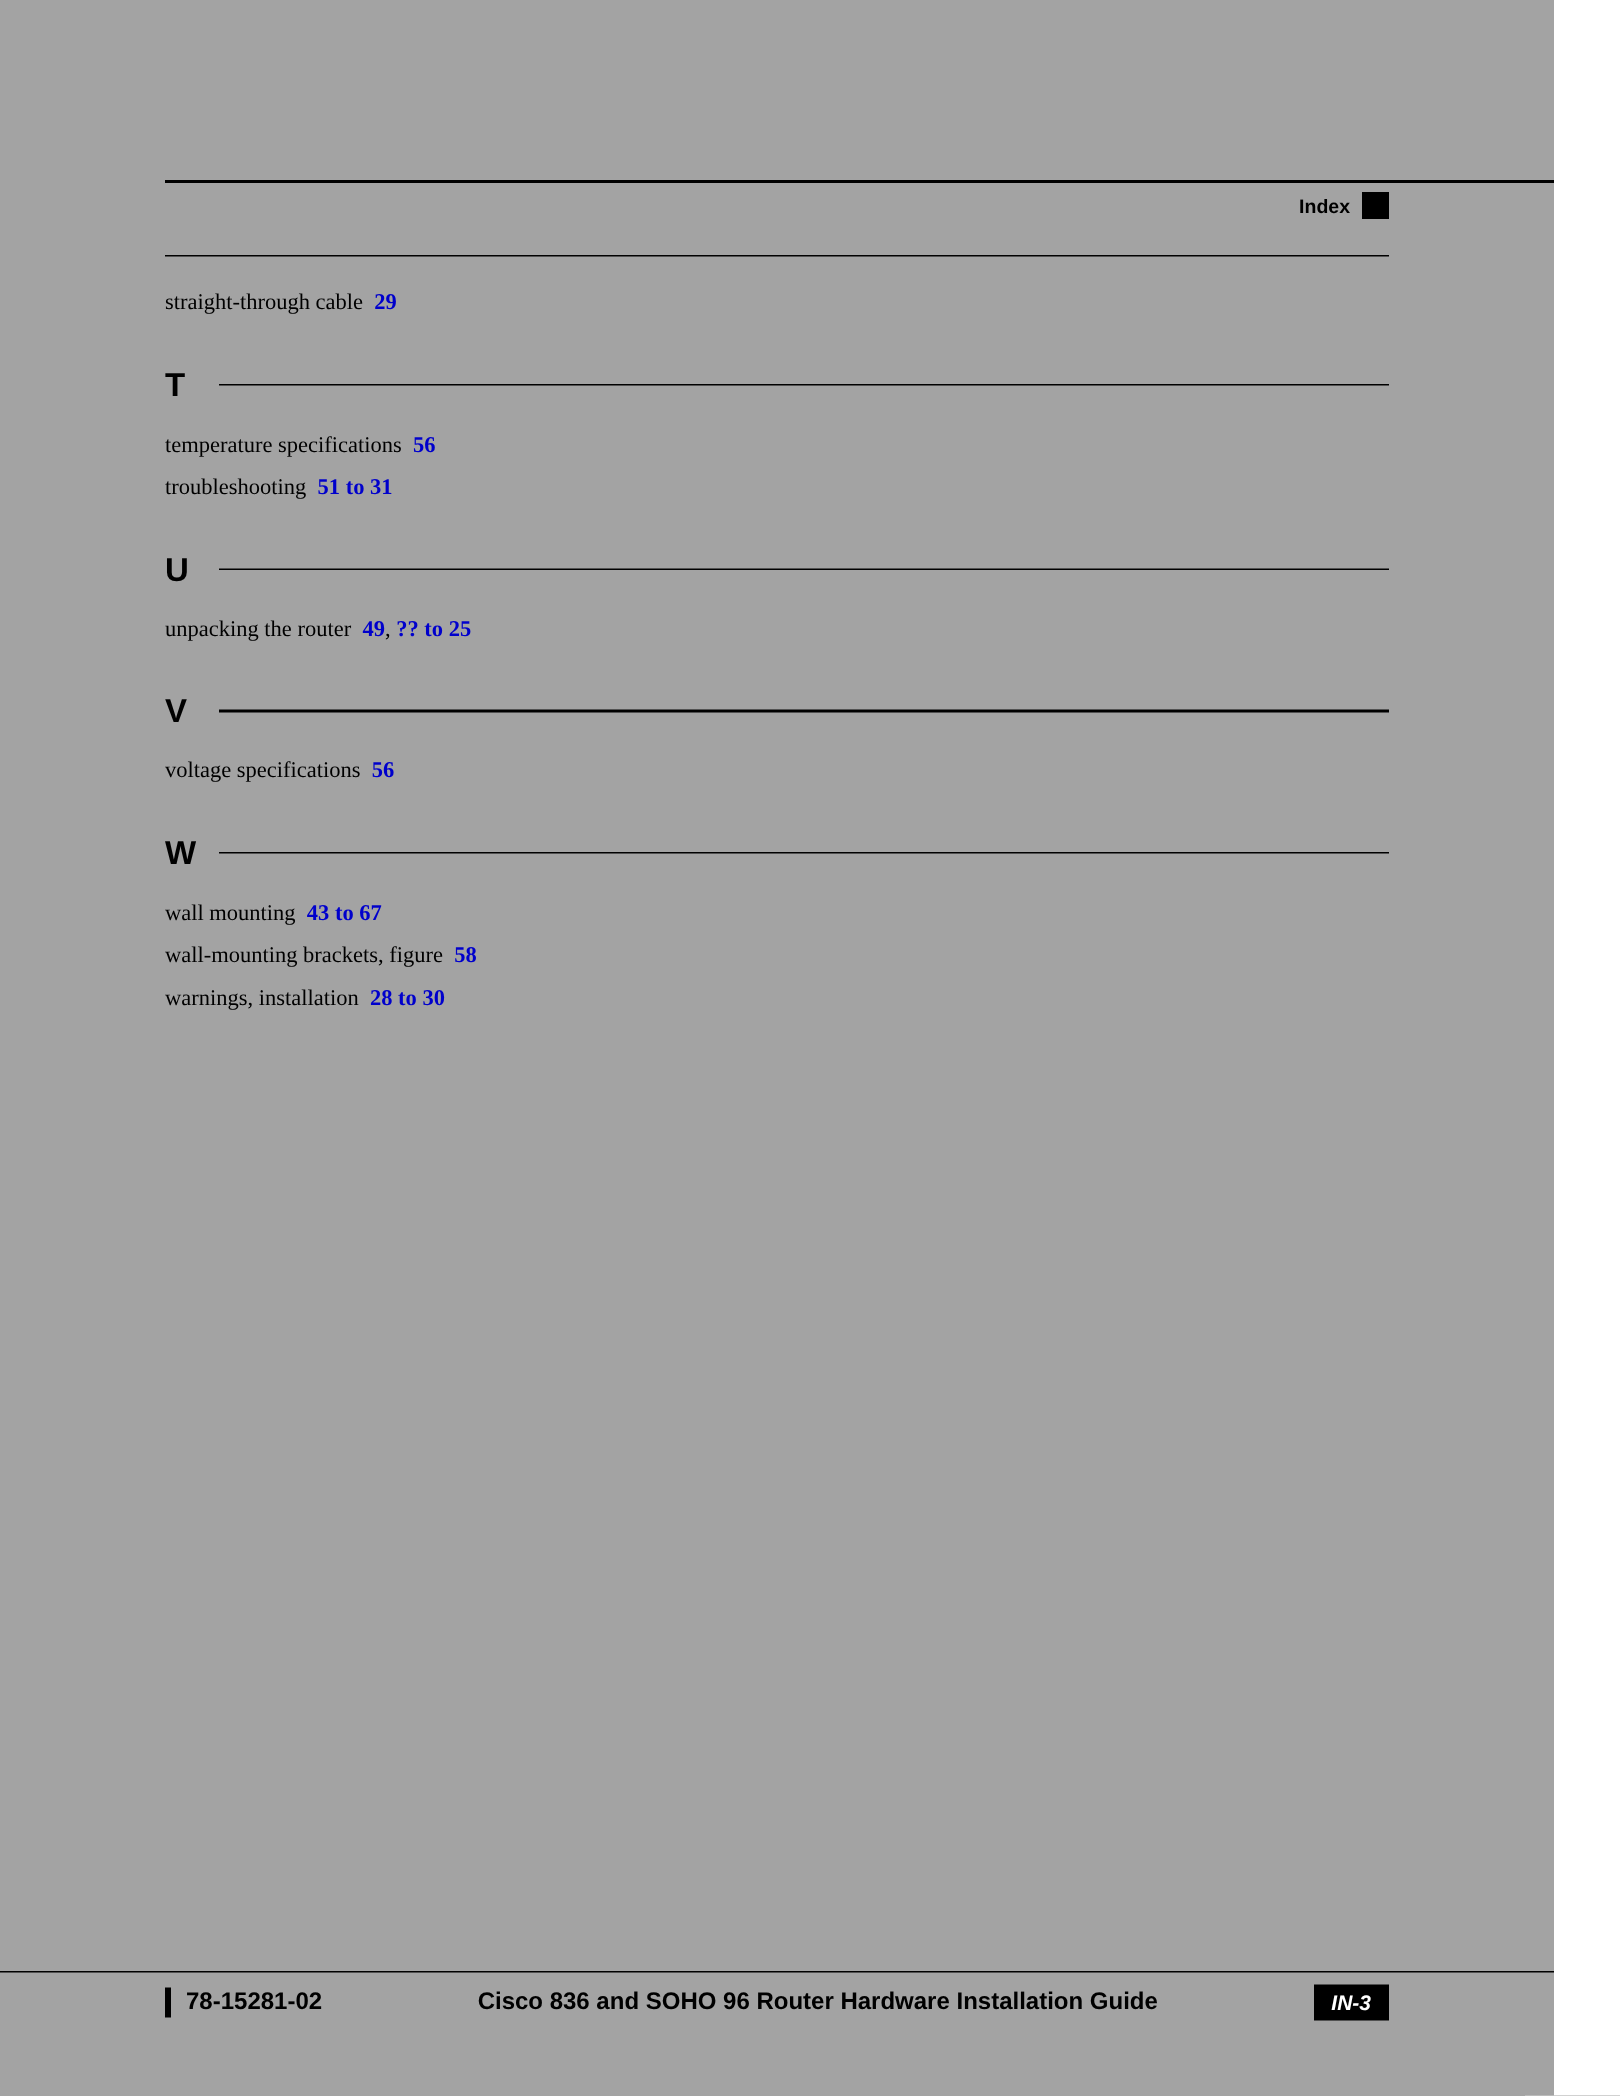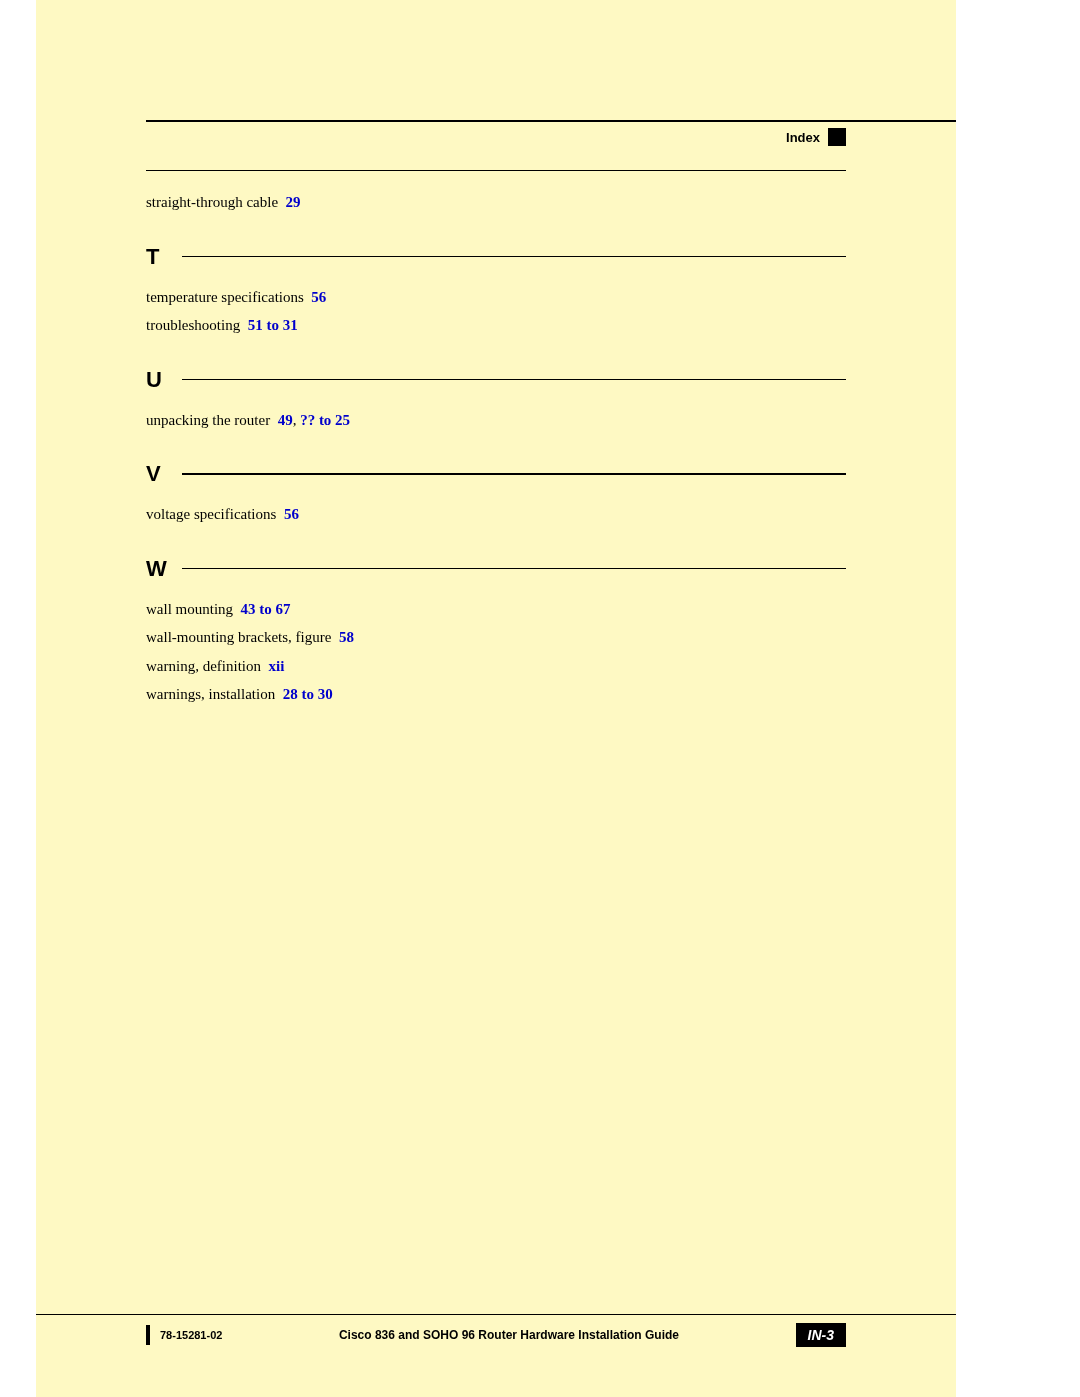--- a/index.html
+++ b/index.html
@@ -12,26 +12,25 @@
       background: #ffffff;
       font-family: Times New Roman, Times, serif;
       font-size: 15px;
       color: #000000;
       width: 1080px;
       min-height: 1397px;
       position: relative;
     }
 
     .page-container {
-      width: 920px;
+      width: 1036px;
       min-height: 1397px;
-      background: #fef9c3;
+      background: #a3a3a3;
       position: relative;
       padding: 0;
-      margin-left: 36px;
     }
 
     
     .top-bar {
       position: absolute;
       top: 120px;
       left: 110px;
       right: 0;
       height: 2px;
       background: #000000;
@@ -150,28 +149,28 @@
     }
 
     .footer-left {
       display: flex;
       align-items: center;
       gap: 6px;
     }
 
     .footer-doc-number {
       font-family: Arial, Helvetica, sans-serif;
-      font-size: 11px;
+      font-size: 16px;
       font-weight: bold;
       color: #000000;
     }
 
     .footer-center {
       font-family: Arial, Helvetica, sans-serif;
-      font-size: 12px;
+      font-size: 16px;
       font-weight: bold;
       color: #000000;
       text-align: center;
       flex: 1;
     }
 
     .footer-right {
       display: flex;
       align-items: center;
     }
@@ -261,23 +260,20 @@
       <div class="section-header">
         <span class="section-letter">W</span>
         <div class="section-rule"></div>
       </div>
       <div class="entries-block">
         <div class="index-entry">
           <span class="entry-text">wall mounting&nbsp;&nbsp;</span><a class="page-link" href="#">43 to 67</a>
         </div>
         <div class="index-entry">
           <span class="entry-text">wall-mounting brackets, figure&nbsp;&nbsp;</span><a class="page-link" href="#">58</a>
-        </div>
-        <div class="index-entry">
-          <span class="entry-text">warning, definition&nbsp;&nbsp;</span><a class="page-link" href="#">xii</a>
         </div>
         <div class="index-entry">
           <span class="entry-text">warnings, installation&nbsp;&nbsp;</span><a class="page-link" href="#">28 to 30</a>
         </div>
       </div>
     </div>
 
   </div>
 
   <div class="footer-area">

